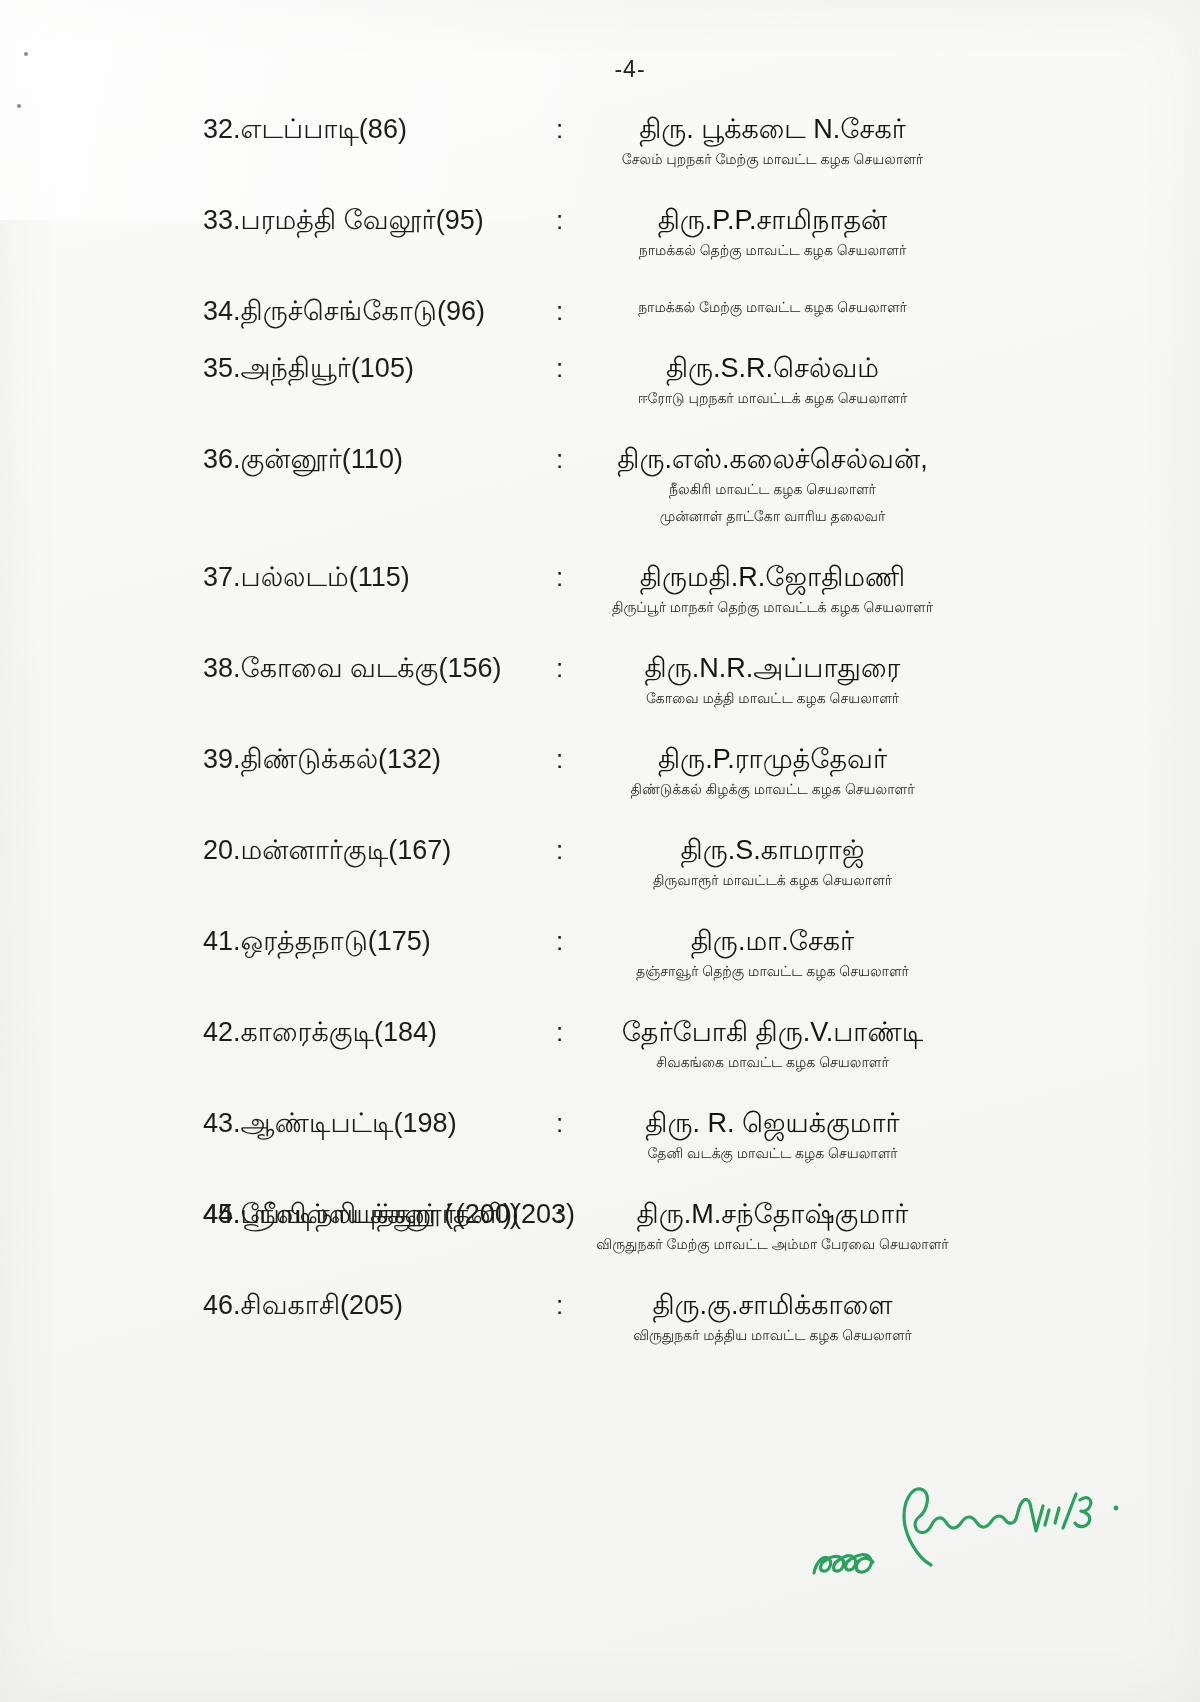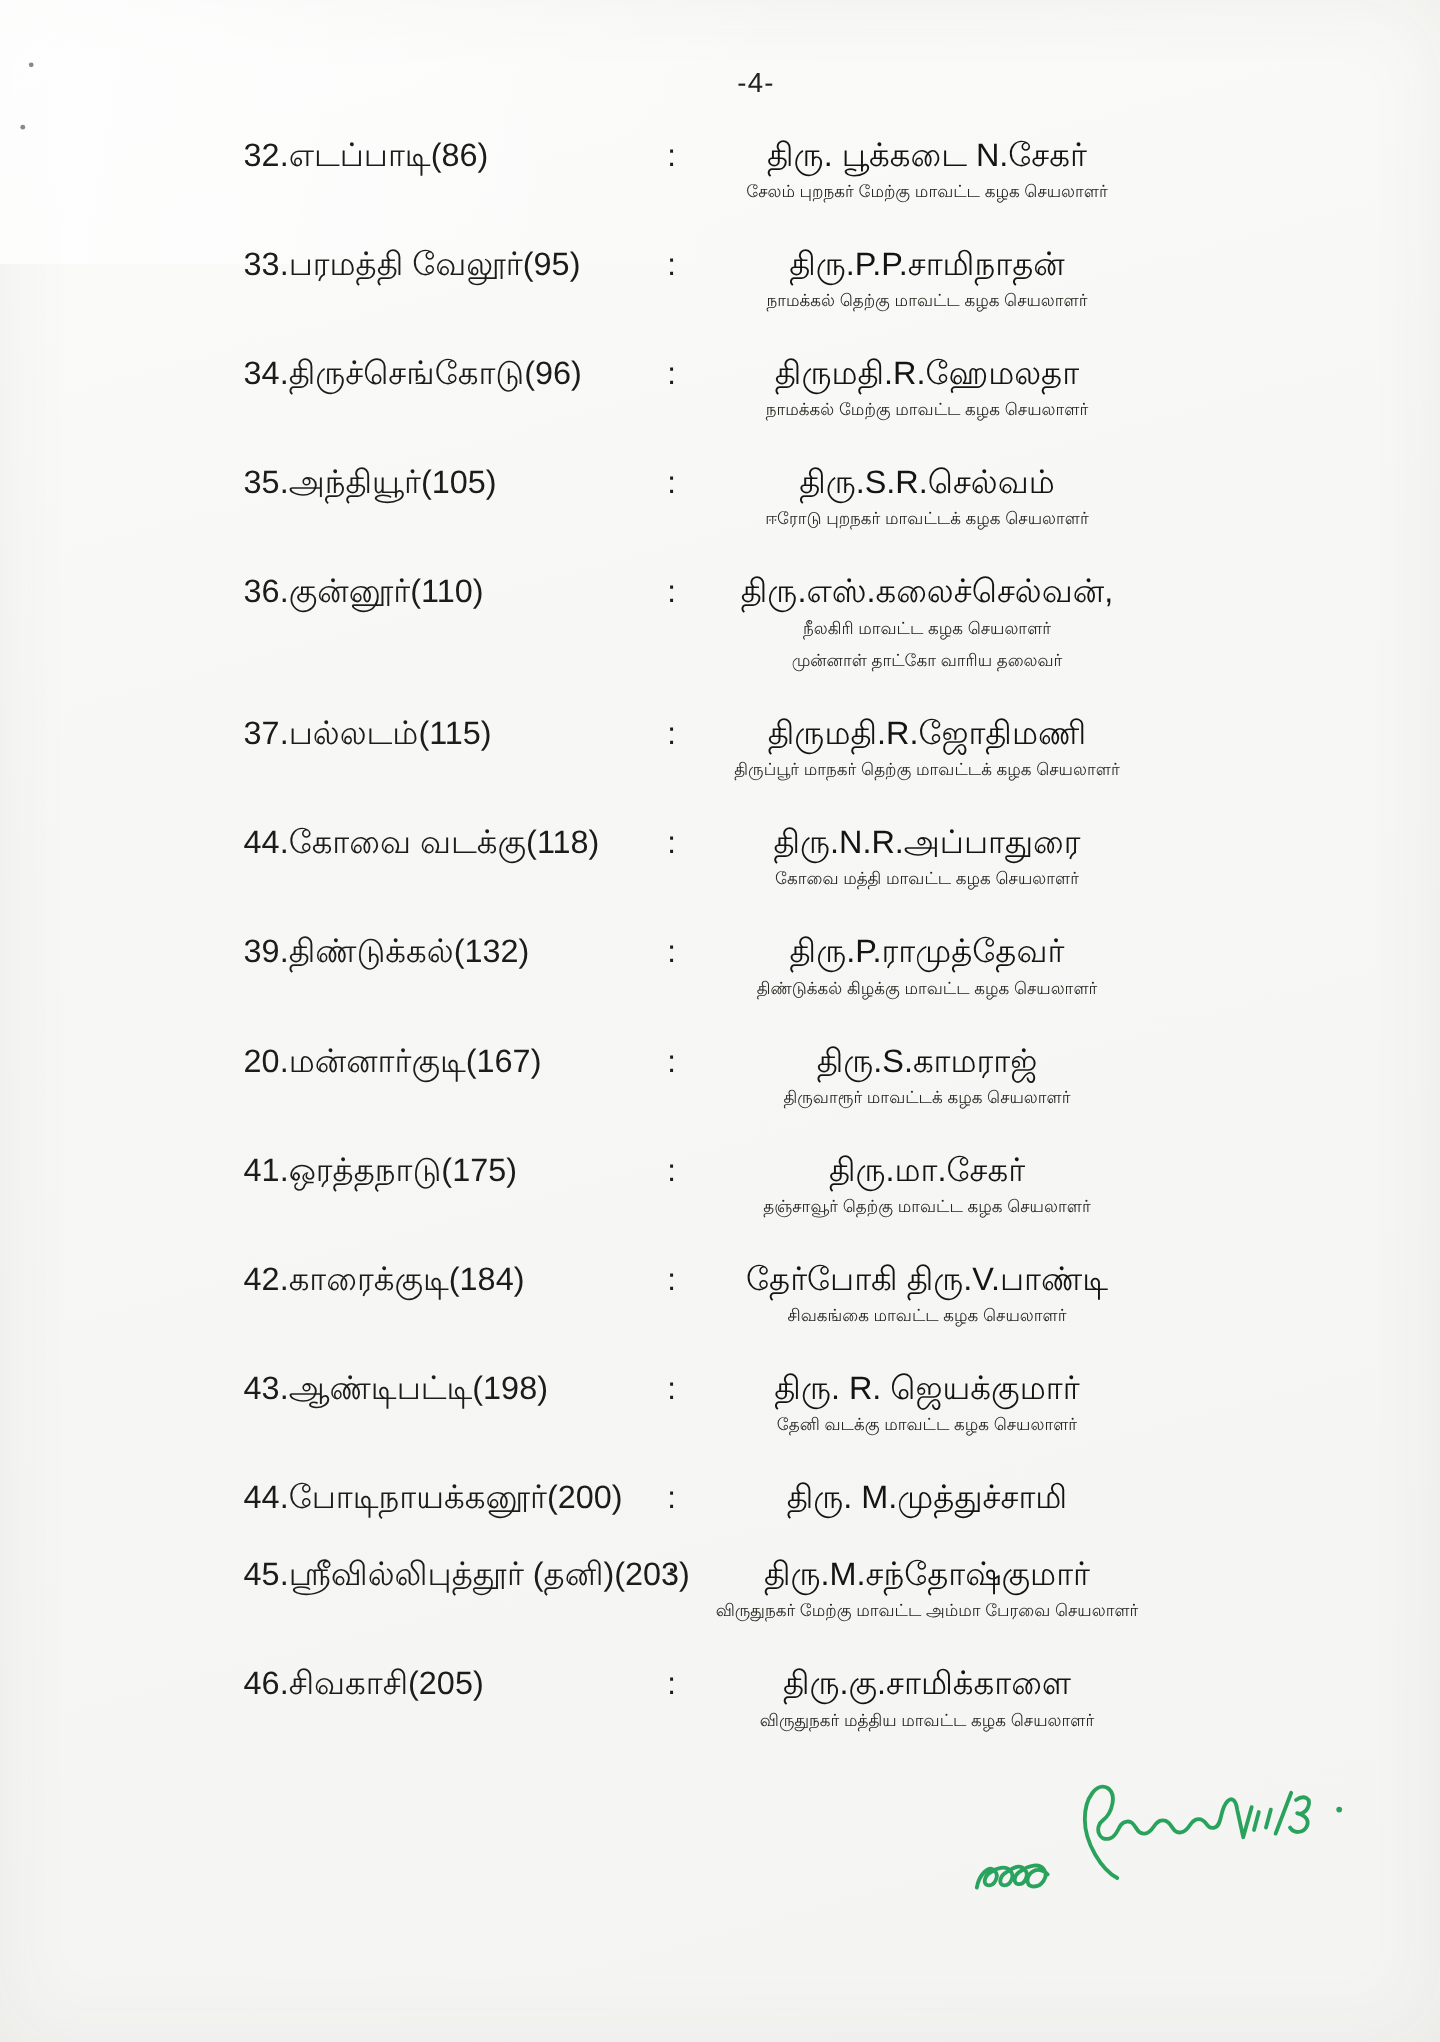--- a/index.html
+++ b/index.html
@@ -81,21 +81,20 @@
       <div class="entry-right">
         <div class="entry-name">திரு.P.P.சாமிநாதன்</div>
       <div class="entry-designation">நாமக்கல் தெற்கு மாவட்ட கழக செயலாளர்</div>
         </div>
     </div>
 
     <div class="entry">
       <span class="entry-label">34.திருச்செங்கோடு(96)</span>
       <span class="entry-colon">:</span>
       <div class="entry-right">
-        <div class="entry-name">திருமதி.R.ஹேமலதா</div>
       <div class="entry-designation">நாமக்கல் மேற்கு மாவட்ட கழக செயலாளர்</div>
         </div>
     </div>
 
     <div class="entry">
       <span class="entry-label">35.அந்தியூர்(105)</span>
       <span class="entry-colon">:</span>
       <div class="entry-right">
         <div class="entry-name">திரு.S.R.செல்வம்</div>
       <div class="entry-designation">ஈரோடு புறநகர் மாவட்டக் கழக செயலாளர்</div>
@@ -115,21 +114,21 @@
     <div class="entry">
       <span class="entry-label">37.பல்லடம்(115)</span>
       <span class="entry-colon">:</span>
       <div class="entry-right">
         <div class="entry-name">திருமதி.R.ஜோதிமணி</div>
       <div class="entry-designation">திருப்பூர் மாநகர் தெற்கு மாவட்டக் கழக செயலாளர்</div>
         </div>
     </div>
 
     <div class="entry">
-      <span class="entry-label">44.கோவை வடக்கு(118)</span>
+      <span class="entry-label">38.கோவை வடக்கு(156)</span>
       <span class="entry-colon">:</span>
       <div class="entry-right">
         <div class="entry-name">திரு.N.R.அப்பாதுரை</div>
       <div class="entry-designation">கோவை மத்தி மாவட்ட கழக செயலாளர்</div>
         </div>
     </div>
 
     <div class="entry">
       <span class="entry-label">39.திண்டுக்கல்(132)</span>
       <span class="entry-colon">:</span>
@@ -172,21 +171,20 @@
       <div class="entry-right">
         <div class="entry-name">திரு. R. ஜெயக்குமார்</div>
       <div class="entry-designation">தேனி வடக்கு மாவட்ட கழக செயலாளர்</div>
         </div>
     </div>
 
     <div class="entry">
       <span class="entry-label">44.போடிநாயக்கனூர்(200)</span>
       <span class="entry-colon">:</span>
       <div class="entry-right">
-        <div class="entry-name">திரு. M.முத்துச்சாமி</div>
         </div>
     </div>
 
     <div class="entry">
       <span class="entry-label">45.ஸ்ரீவில்லிபுத்தூர் (தனி)(203)</span>
       <span class="entry-colon">:</span>
       <div class="entry-right">
         <div class="entry-name">திரு.M.சந்தோஷ்குமார்</div>
       <div class="entry-designation">விருதுநகர் மேற்கு மாவட்ட அம்மா பேரவை செயலாளர்</div>
         </div>

